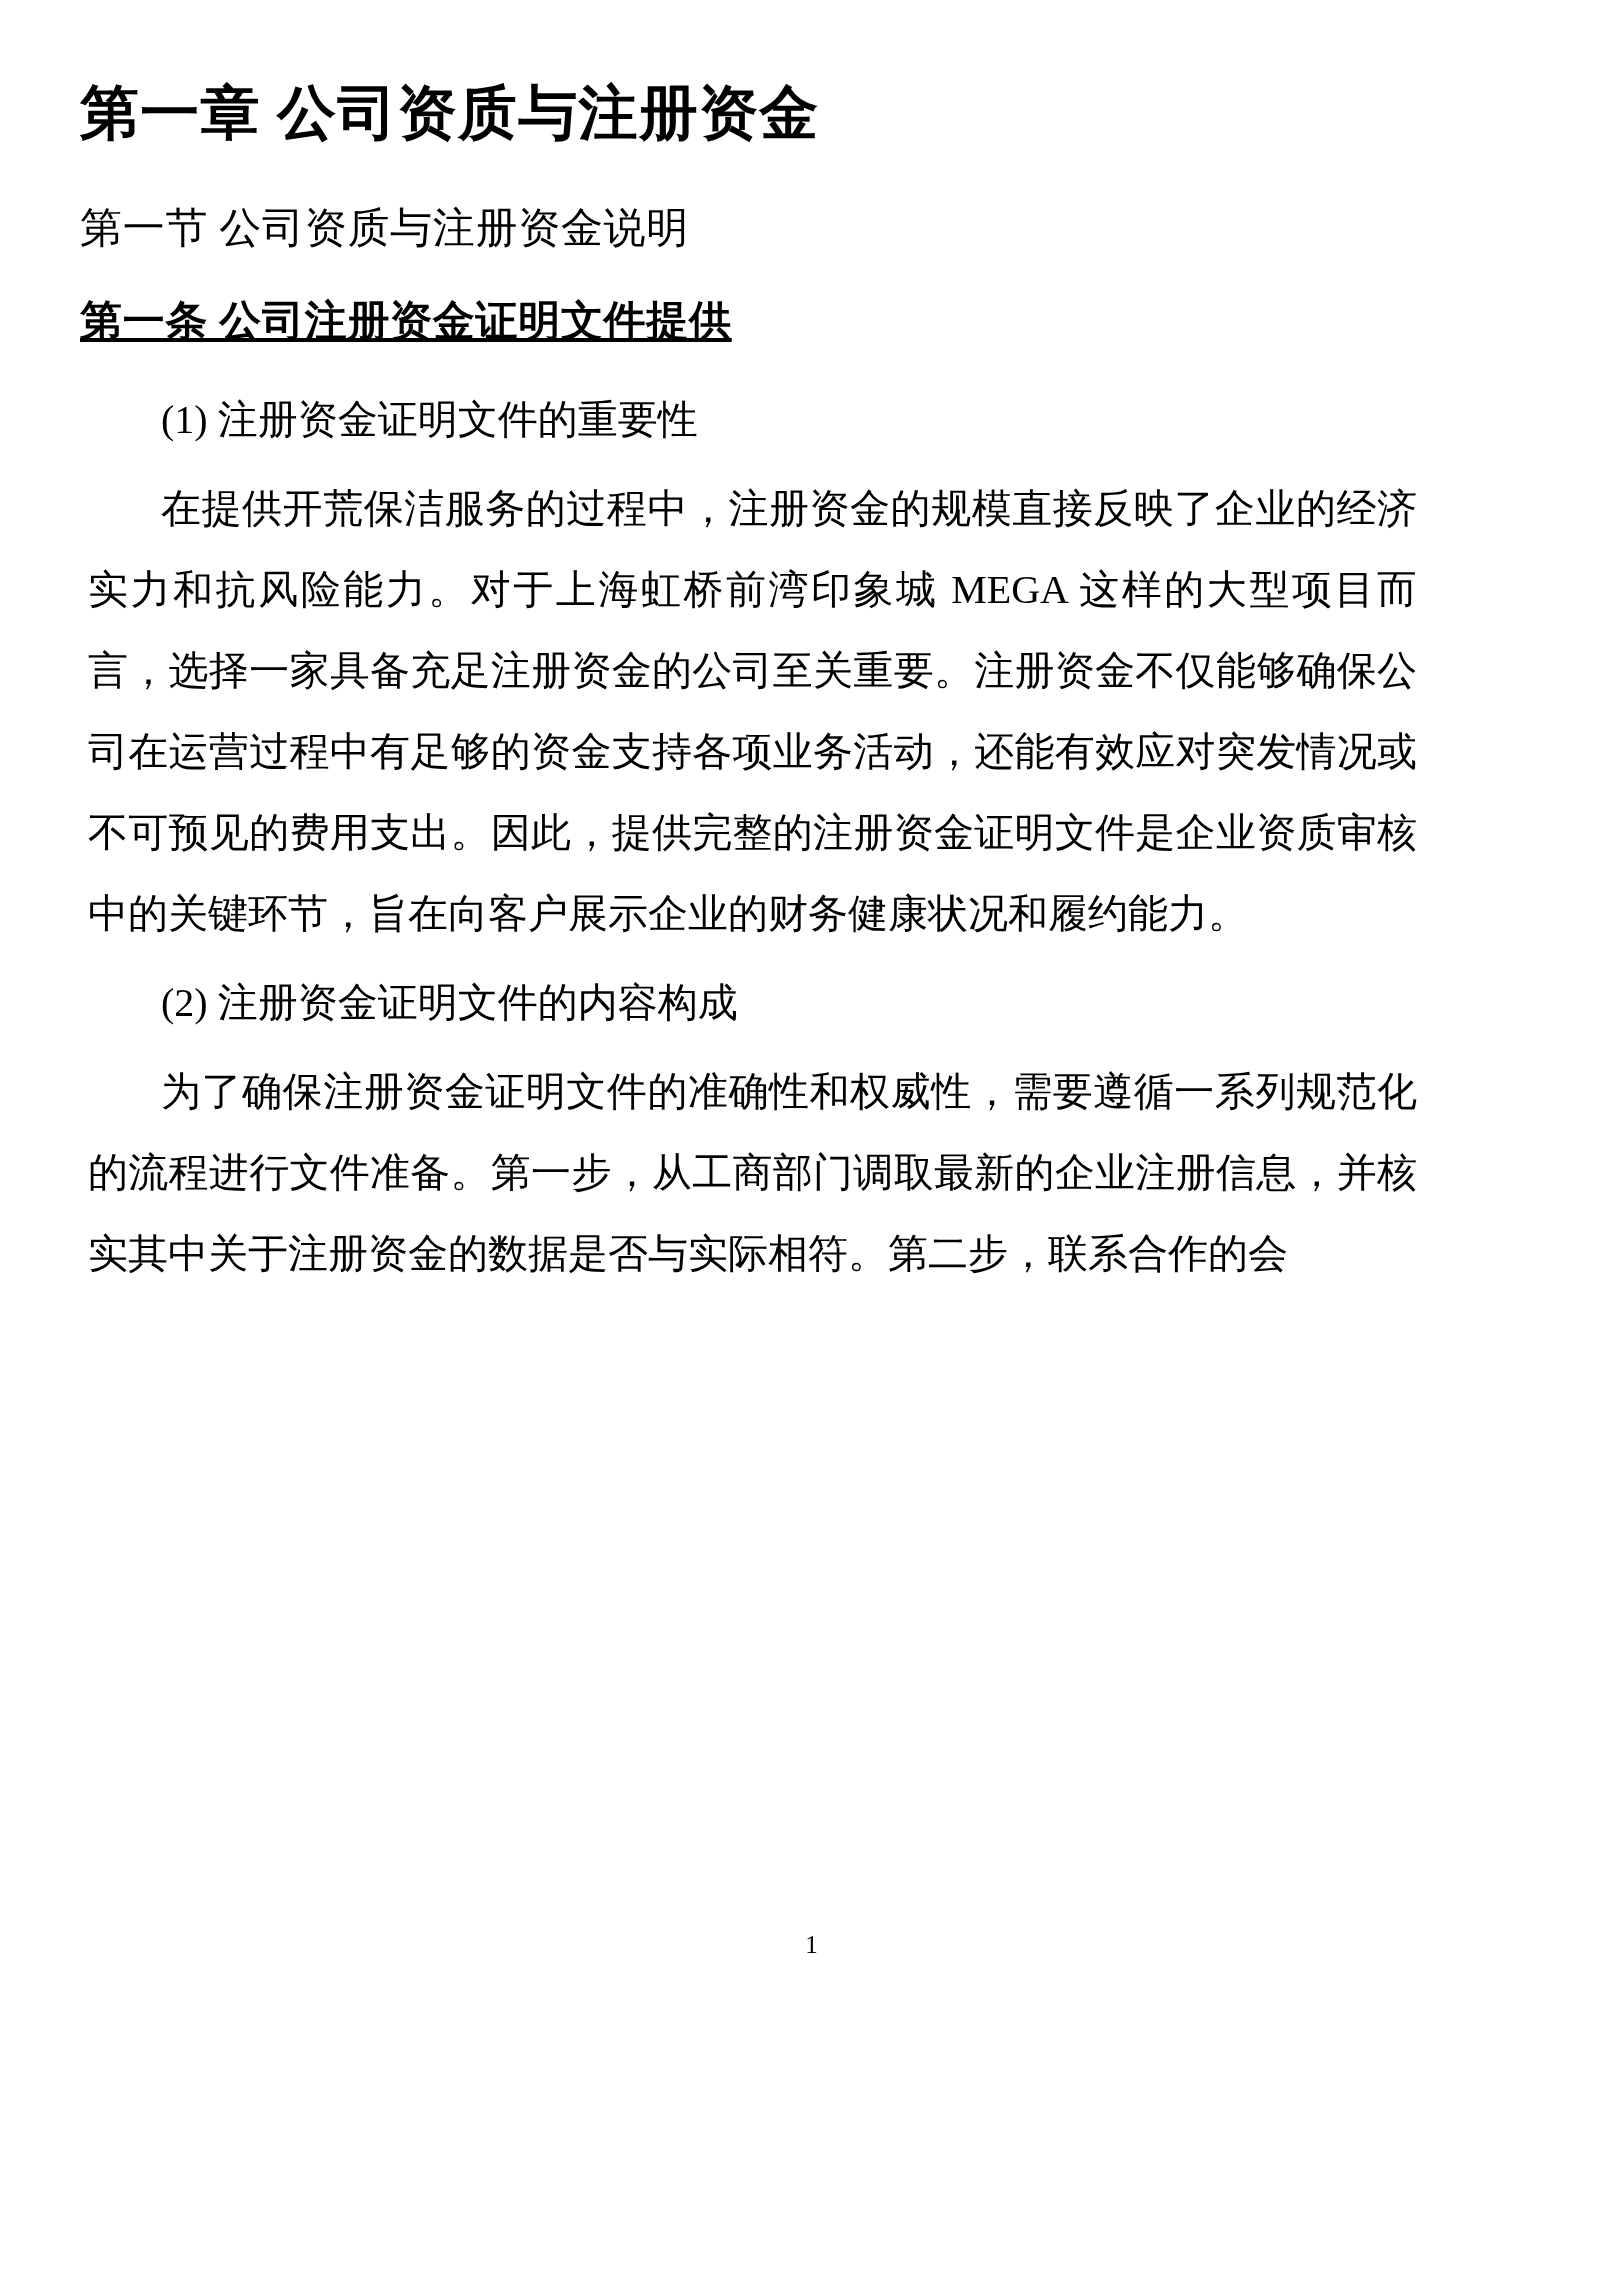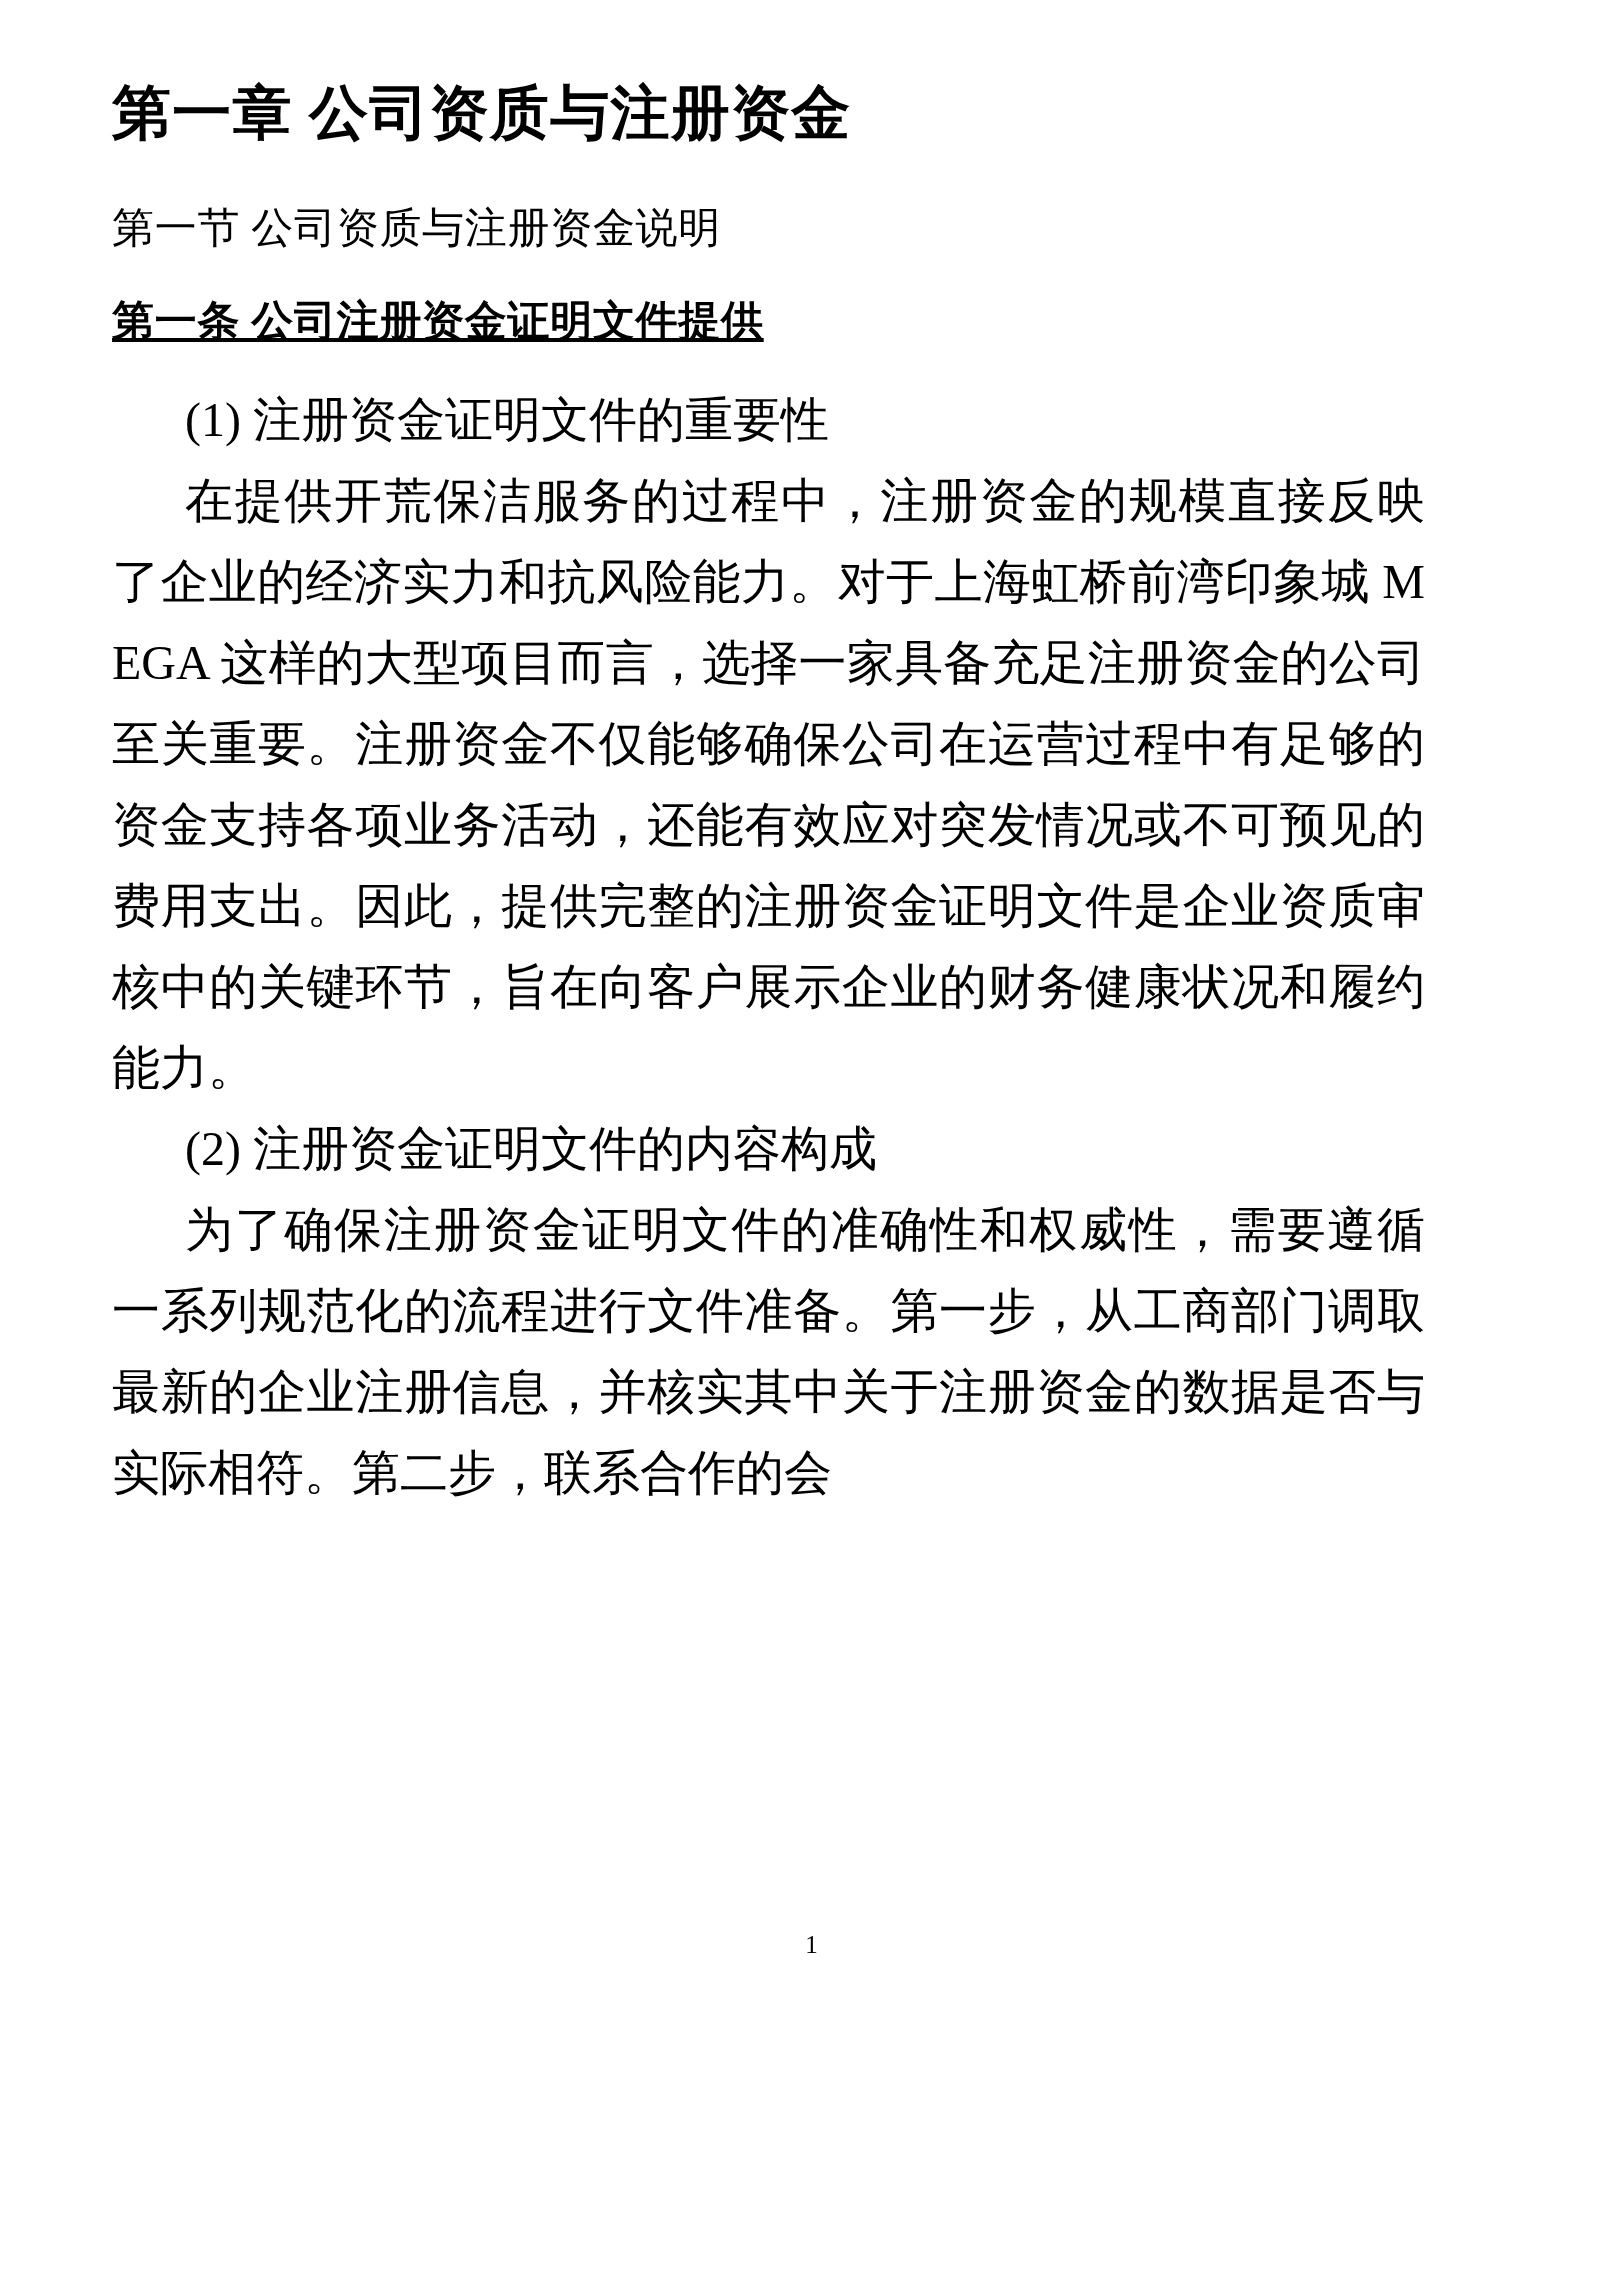--- a/index.html
+++ b/index.html
@@ -8,21 +8,21 @@
     padding: 0;
     background: #ffffff;
   }
   .page {
     position: relative;
     width: 1623px;
     height: 2056px;
     background: #ffffff;
     color: #000000;
     font-family: "Liberation Serif", "DejaVu Serif", serif;
-    padding: 77px 198px 0 112px;
+    padding: 77px 198px 0 80px;
     overflow: hidden;
   }
   .chapter-title {
     font-size: 59px;
     font-weight: bold;
     line-height: 1.25;
     margin: 0 0 51px 0;
     letter-spacing: 1.3px;
   }
   .section-title {
@@ -34,23 +34,23 @@
   }
   .article-title {
     font-size: 42px;
     font-weight: bold;
     line-height: 1.25;
     margin: 0 0 31px 0;
     letter-spacing: 0.7px;
     text-decoration: underline;
   }
   .body-text {
-    font-size: 48px;
+    font-size: 40px;
     line-height: 81px;
-    margin: 0;
+    margin: 8px;
     text-indent: 73px;
     text-align: justify;
     text-justify: inter-ideograph;
     word-break: break-all;
   }
   .subheading {
     text-align: left;
   }
   .page-number {
     position: absolute;

